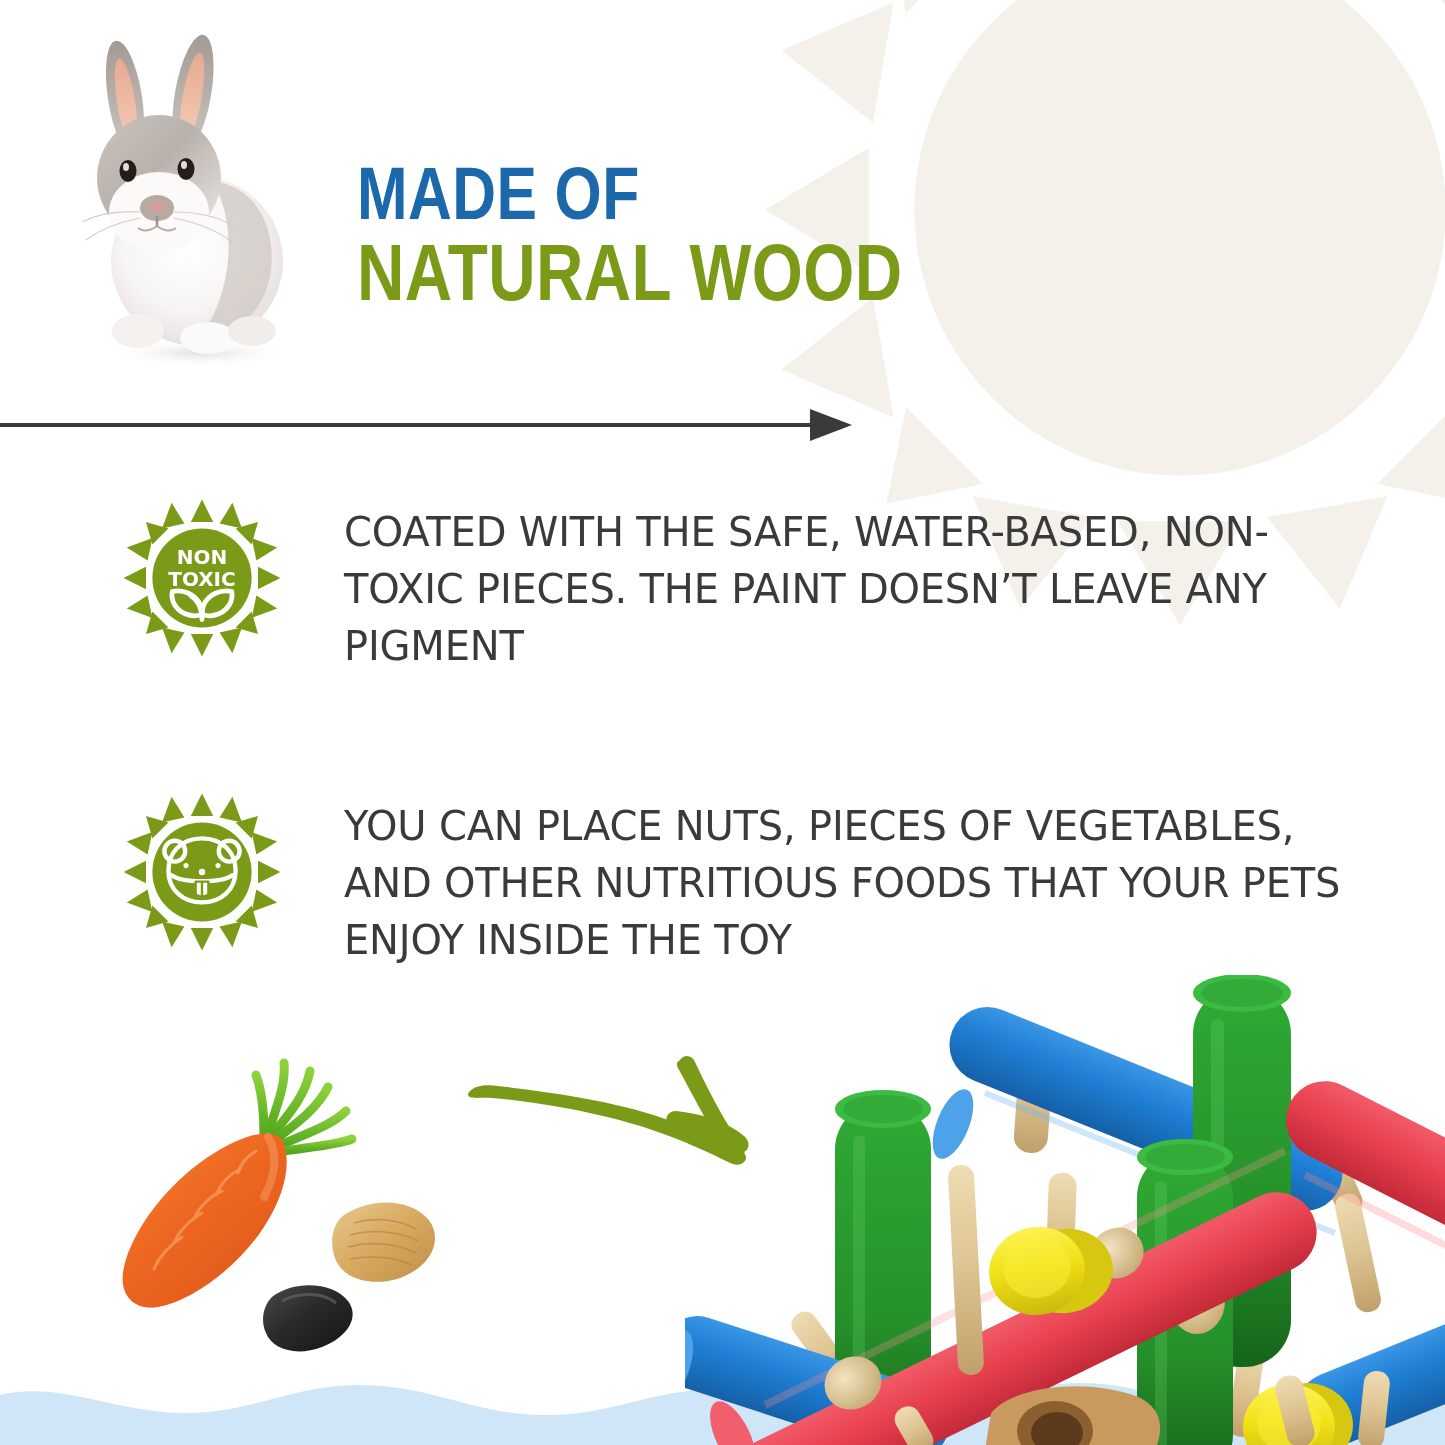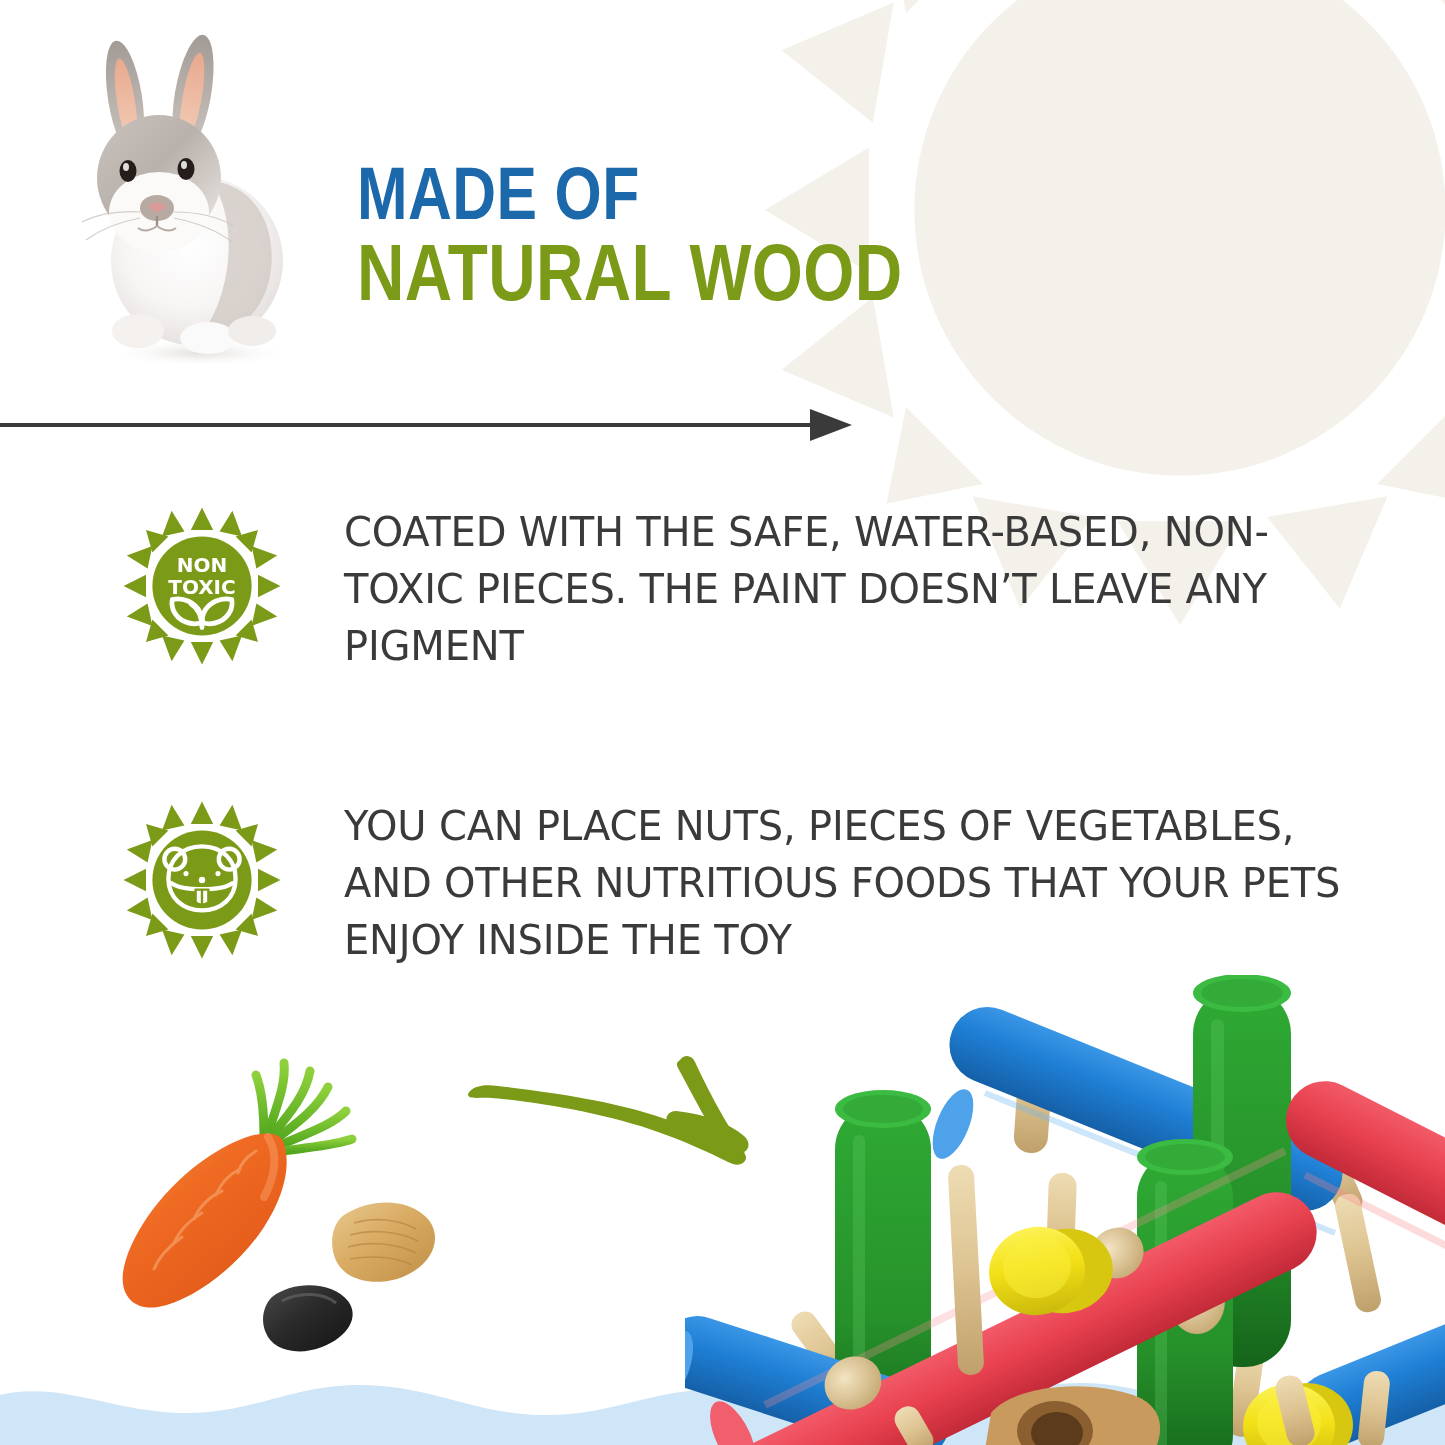--- a/index.html
+++ b/index.html
@@ -80,21 +80,21 @@
     top: 405px;
     width: 860px;
     height: 40px;
     z-index: 3;
   }
 
   
   .feature {
     position: absolute;
     display: flex;
-    align-items: center;
+    align-items: flex-start;
     z-index: 3;
   }
   .feature-1 { left: 122px; top: 498px; width: 1230px; }
   .feature-2 { left: 122px; top: 792px; width: 1260px; }
 
   .feature-icon {
     width: 160px;
     height: 160px;
     flex: 0 0 160px;
   }

